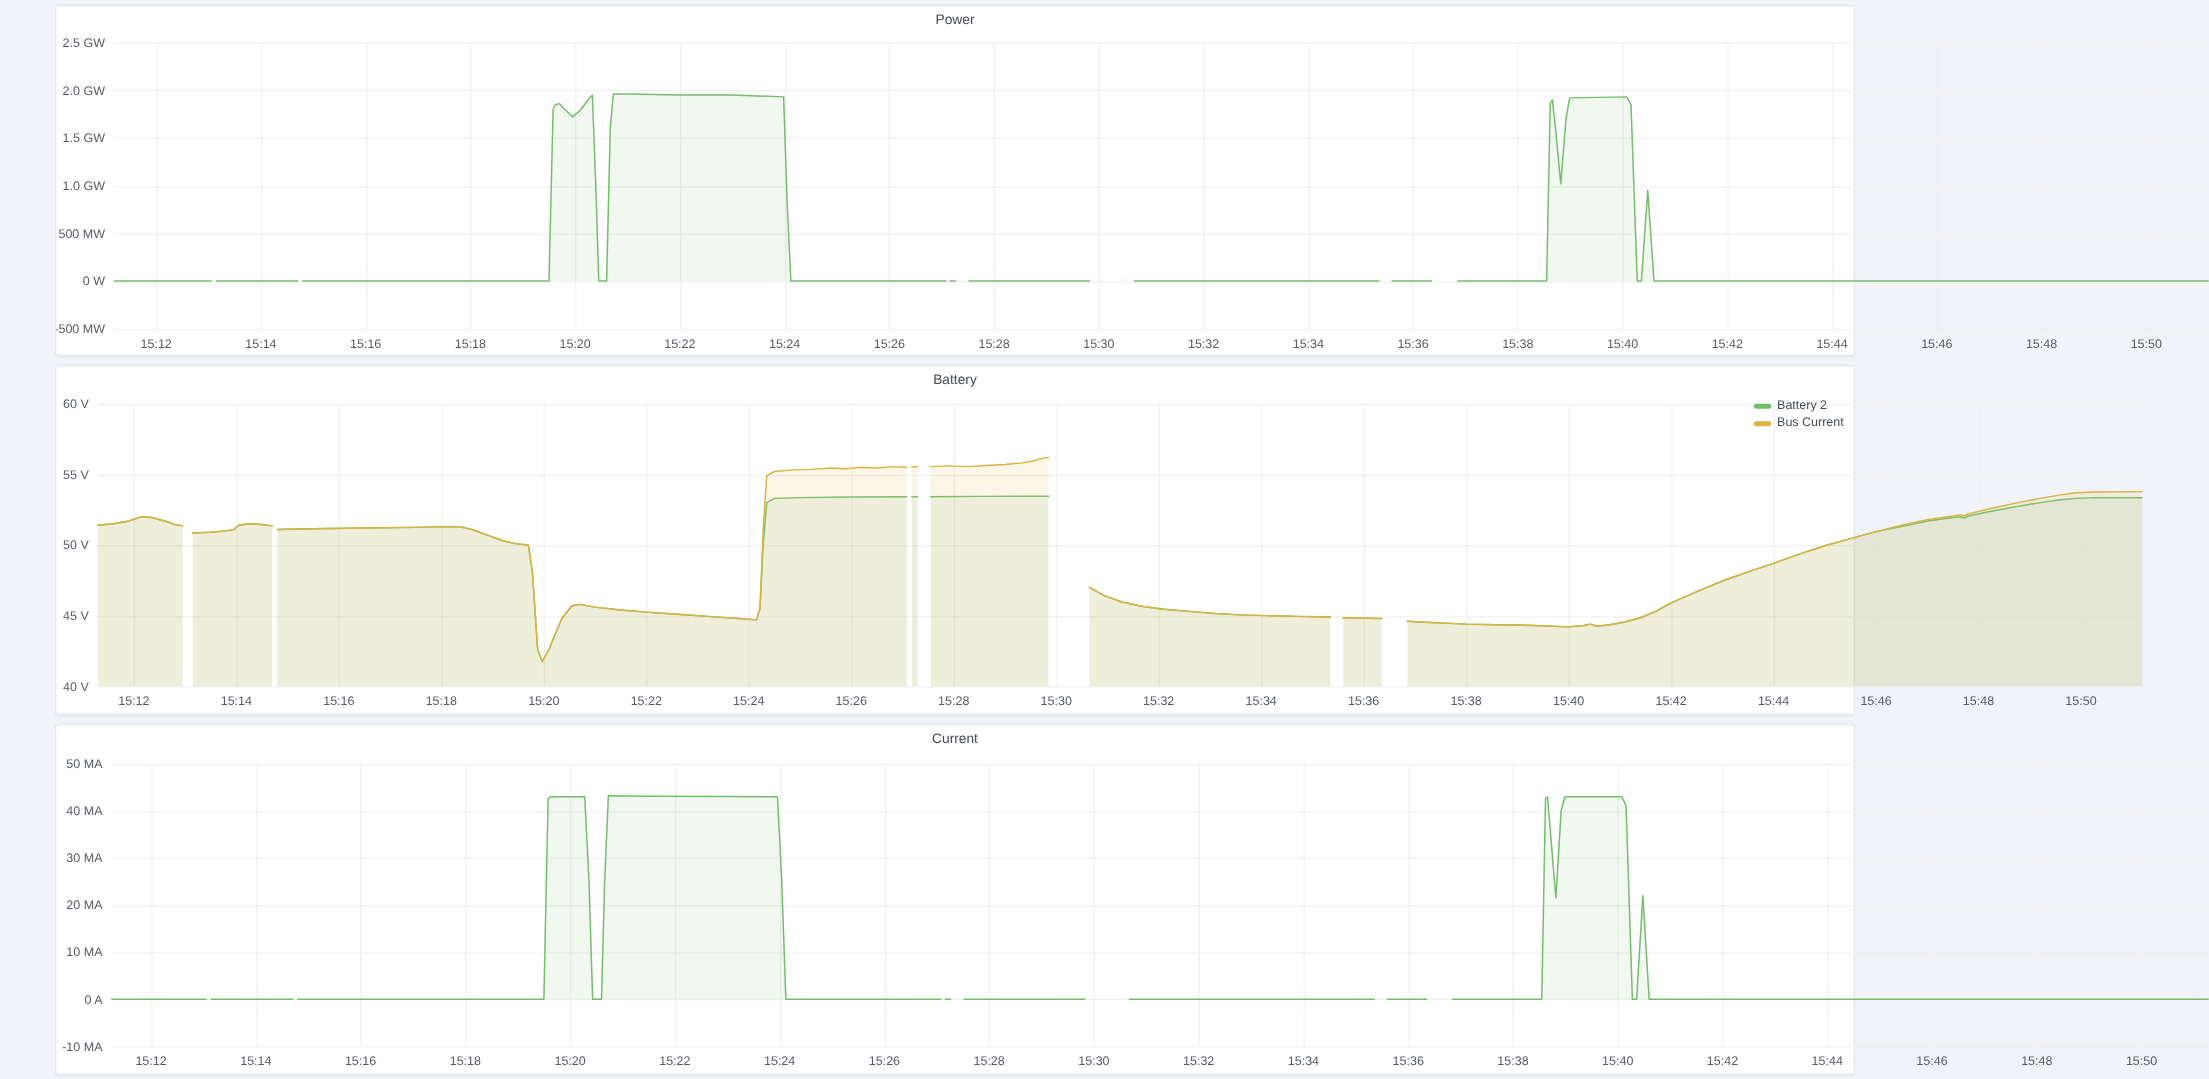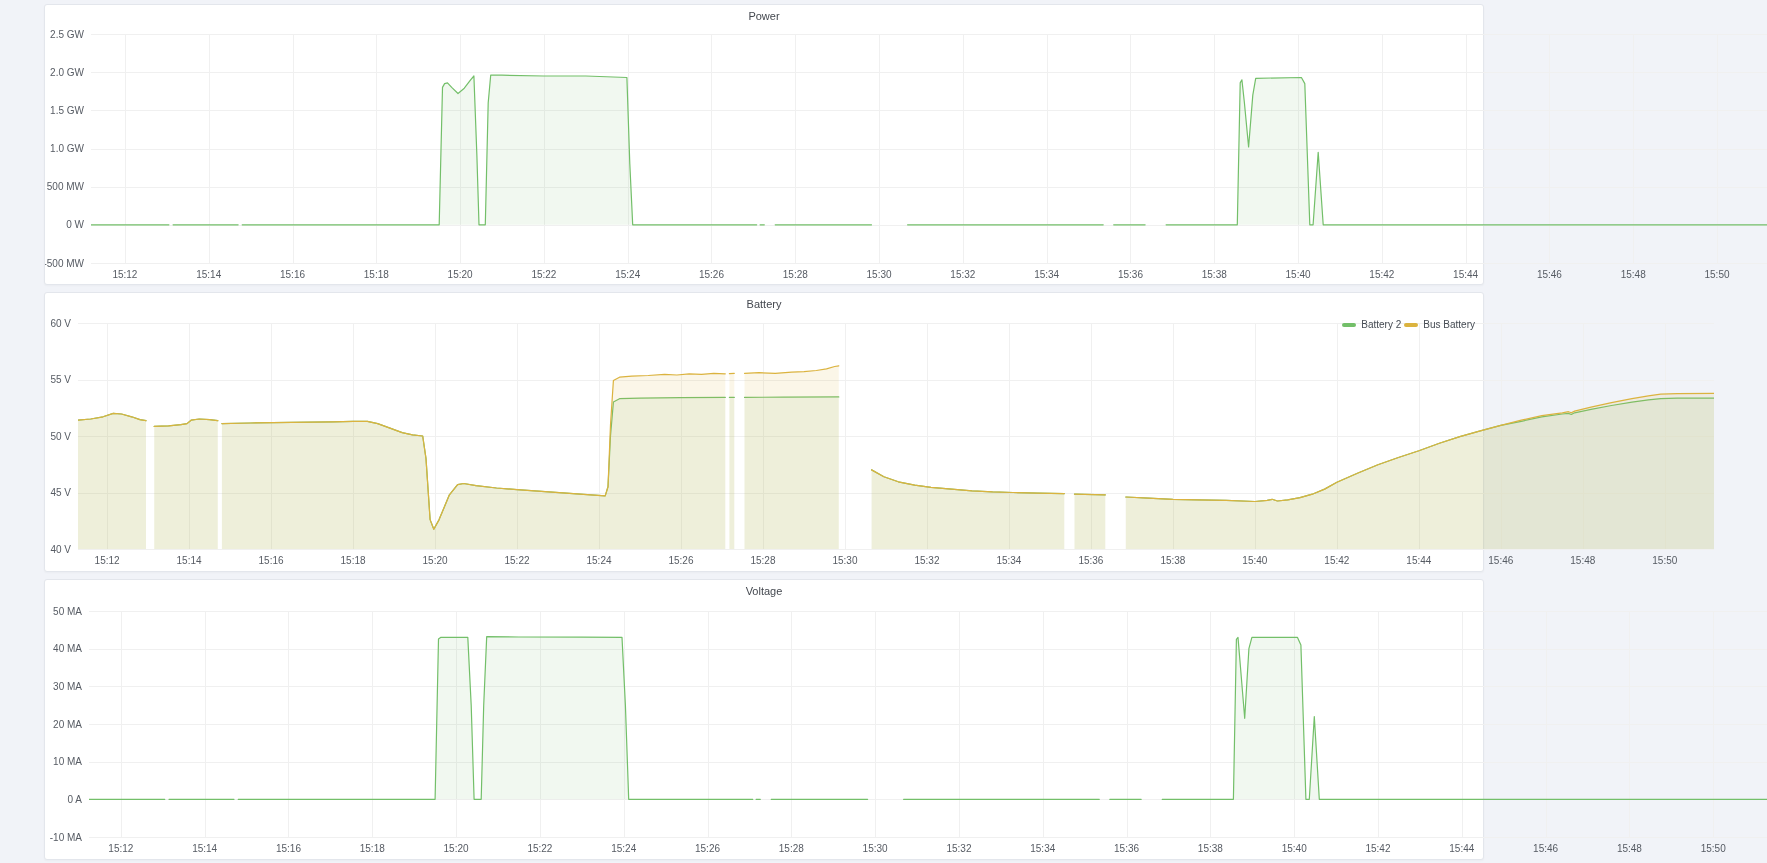--- a/index.html
+++ b/index.html
@@ -4,21 +4,21 @@
 <style>
   html,body{margin:0;padding:0;}
   body{background:#f1f3f8;font-family:"Liberation Sans",sans-serif;}
   .stage{position:relative;width:1767px;height:863px;background:#f1f3f8;overflow:hidden;}
   .panel{position:absolute;left:18px;width:1440px;background:#ffffff;border:1px solid #e3e6ec;
          border-radius:3px;box-shadow:0 1px 2px rgba(24,26,27,0.03);box-sizing:border-box;margin-left:26px;}
   .panel-title{position:absolute;top:5px;left:0;right:0;text-align:center;
                font-size:11px;font-weight:500;color:#44484f;cursor:pointer;}
   .chart-svg{position:absolute;left:0;top:0;}
   text.tick{font-family:"Liberation Sans",sans-serif;font-size:10px;fill:#565b63;}
-  .legend{position:absolute;top:26px;right:8px;display:flex;flex-direction:row;
+  .legend{position:absolute;top:26px;right:8px;display:flex;flex-direction:column;
           gap:3px;align-items:flex-start;z-index:2;}
   .legend-item{display:flex;align-items:center;gap:5px;font-size:10px;color:#464c54;cursor:pointer;}
   .legend-marker{width:14px;height:4px;border-radius:2px;flex:0 0 auto;}
 </style>
 </head>
 <body>
 
 <div class="stage">
 
   <div class="panel" id="panel-0" style="top:4px;height:281px;">
@@ -205,27 +205,27 @@
           <path d="M1080.8,204.0 L1103.3,205.2 L1127.9,206.3 L1152.5,206.8 L1181.2,207.4 L1209.9,208.5 L1222.2,207.4 L1227.1,206.3 L1232.4,208.0 L1242.7,206.8 L1255.0,204.6 L1267.3,201.2 L1279.6,196.1 L1291.9,189.3 L1312.4,180.3 L1332.9,171.8 L1353.4,164.5 L1373.9,157.7 L1394.4,150.3 L1414.8,143.6 L1435.3,137.9 L1455.8,132.3 L1476.3,127.2 L1496.8,122.7 L1517.3,119.8 L1523.5,118.7 L1526.3,119.8 L1529.6,118.1 L1546.0,114.2 L1566.5,109.7 L1587.0,105.7 L1603.4,102.9 L1615.7,101.2 L1632.1,100.6 L1669.0,100.3" fill="none" stroke="#DBB33F" stroke-width="1.2" stroke-linejoin="round" stroke-linecap="round"></path>
         </g>
       </svg>
     <div class="legend">
       <div class="legend-item">
         <span class="legend-marker" style="background: rgb(115, 191, 105);"></span>
         <span>Battery 2</span>
       </div>
       <div class="legend-item">
         <span class="legend-marker" style="background: rgb(219, 179, 63);"></span>
-        <span>Bus Battery</span>
+        <span>Bus Current</span>
       </div>
     </div>
   </div>
 
   <div class="panel" id="panel-2" style="top:579px;height:281px;">
-    <div class="panel-title">Voltage</div>
+    <div class="panel-title">Current</div>
     <svg class="chart-svg" id="chart-2" width="1755" height="279" viewBox="0 0 1755 279">
         <defs>
           <clipPath id="clip-2">
             <rect x="44" y="30" width="1685" height="228"></rect>
           </clipPath>
         </defs>
         <g stroke="#f0f0f0" stroke-width="1">
           <line x1="44" y1="31.5" x2="1729" y2="31.5"></line>
           <line x1="44" y1="69.5" x2="1729" y2="69.5"></line>
           <line x1="44" y1="106.5" x2="1729" y2="106.5"></line>

